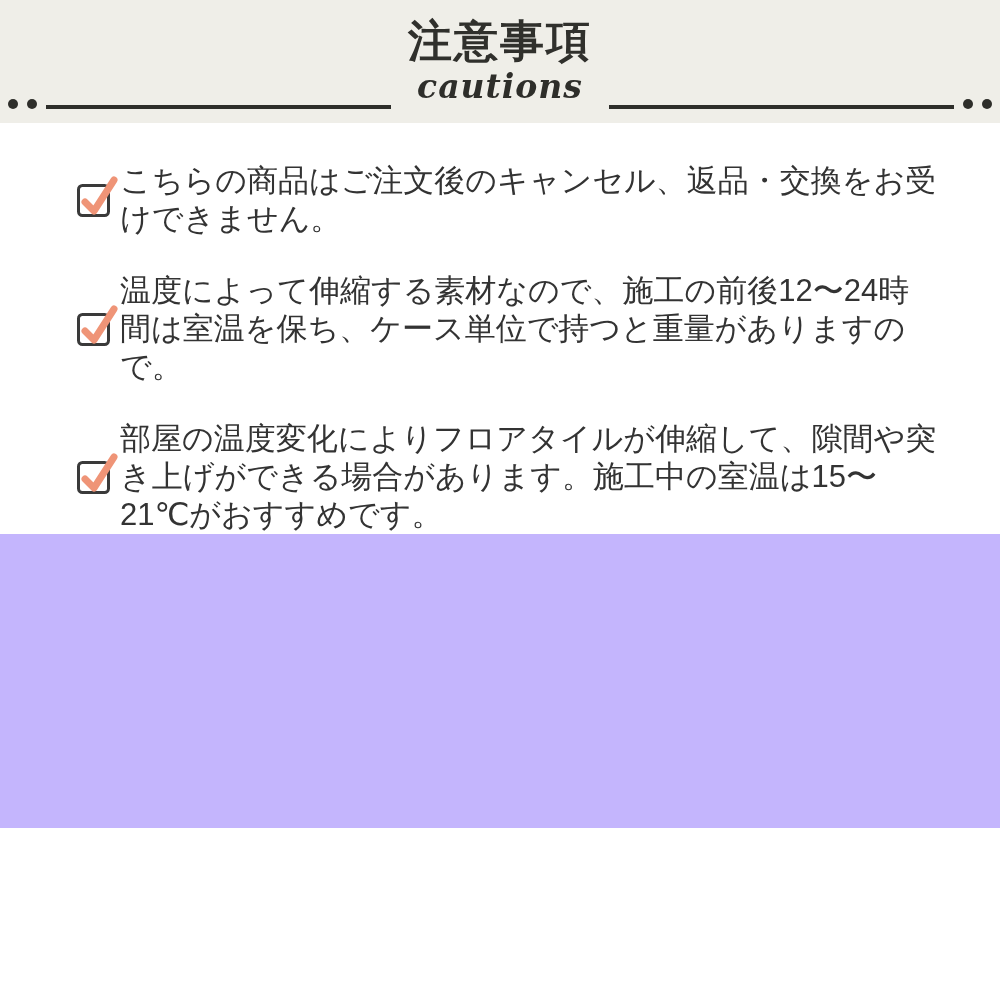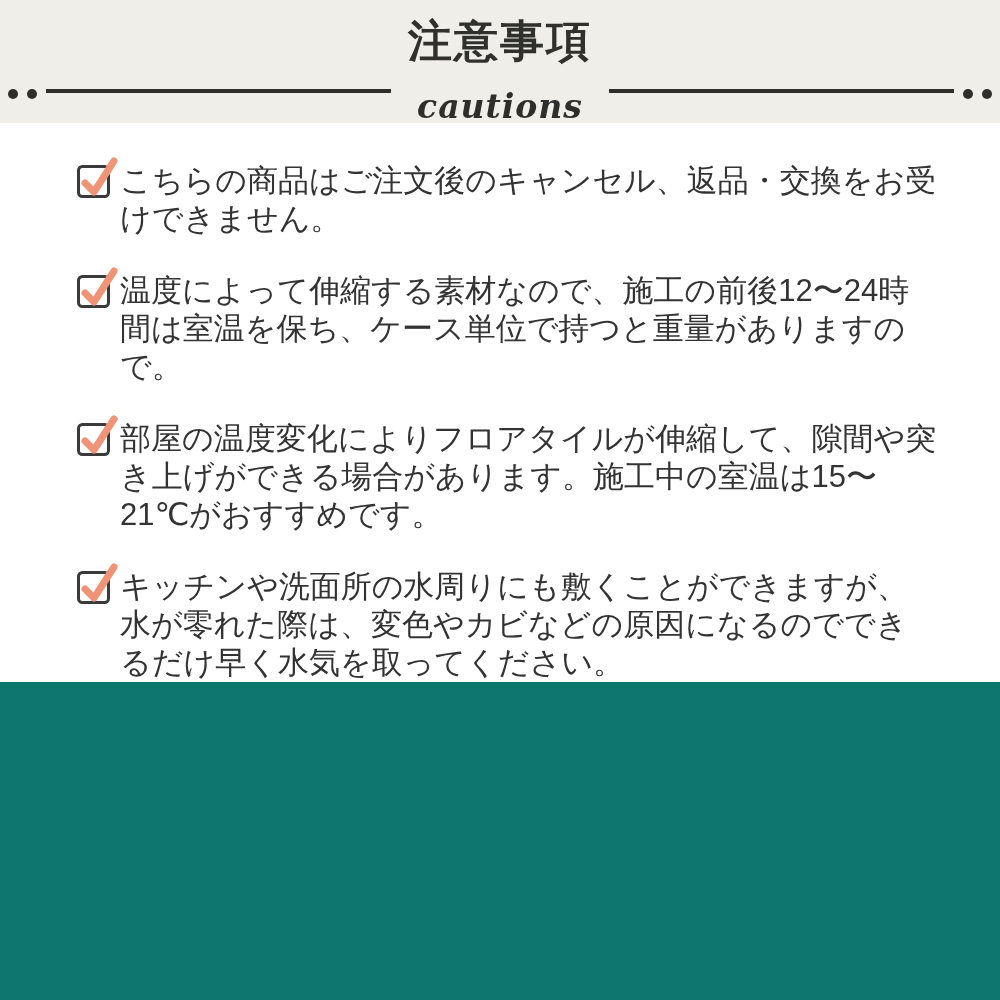--- a/index.html
+++ b/index.html
@@ -1,20 +1,20 @@
 <!DOCTYPE html>
 <html><head>
 <meta charset="utf-8">
 <style>
   html, body { margin: 0; padding: 0; }
   .page {
     position: relative;
     width: 1000px;
-    height: 1000px;
-    background: #0f766e;
+    height: 828px;
+    background: #c4b5fd;
     overflow: hidden;
     font-family: "Liberation Sans", "DejaVu Sans", sans-serif;
   }
 
   
   .header {
     position: relative;
     height: 123px;
     background: #efeee8;
     box-sizing: border-box;
@@ -26,24 +26,24 @@
     font-size: 44px;
     line-height: 48px;
     font-weight: bold;
     color: #30302c;
     letter-spacing: 2px;
   }
   .divider-row {
     position: absolute;
     left: 0;
     right: 0;
-    top: 89px;
+    top: 69px;
     height: 40px;
     display: flex;
-    align-items: flex-start;
+    align-items: flex-end;
   }
   .dots {
     display: flex;
     gap: 9px;
     flex: 0 0 auto;
   }
   .dots.left  { padding-left: 8px;  margin-right: 9px; }
   .dots.right { padding-right: 8px; margin-left: 9px; }
   .dot {
     width: 10px;
@@ -75,21 +75,21 @@
     padding: 39px 62px 0 74px;
     box-sizing: border-box;
   }
   .cautions-list {
     list-style: none;
     margin: 0;
     padding: 0;
   }
   .caution-item {
     display: flex;
-    align-items: flex-start;
+    align-items: center;
     margin-bottom: 34px;
   }
   .checkbox-icon {
     flex: 0 0 46px;
     width: 46px;
     height: 46px;
     margin-top: -8px;
   }
   .checkbox-icon svg { display: block; }
   .caution-text {
@@ -152,26 +152,17 @@
           <svg width="46" height="46" viewBox="0 0 46 46">
             <rect x="4.5" y="12.5" width="30" height="30" rx="4" fill="none" stroke="#3a3a3a" stroke-width="3"></rect>
             <path d="M11 29 L20 38 L40 7" fill="none" stroke="#ef9477" stroke-width="7" stroke-linecap="round" stroke-linejoin="round"></path>
           </svg>
         </span>
         <p class="caution-text">部屋の温度変化によりフロアタイルが伸縮して、隙間や突き上げができる場合があります。施工中の室温は15〜21℃がおすすめです。</p>
       </li>
 
 
 
-      <li class="caution-item">
-        <span class="checkbox-icon">
-          <svg width="46" height="46" viewBox="0 0 46 46">
-            <rect x="4.5" y="12.5" width="30" height="30" rx="4" fill="none" stroke="#3a3a3a" stroke-width="3"></rect>
-            <path d="M11 29 L20 38 L40 7" fill="none" stroke="#ef9477" stroke-width="7" stroke-linecap="round" stroke-linejoin="round"></path>
-          </svg>
-        </span>
-        <p class="caution-text">キッチンや洗面所の水周りにも敷くことができますが、水が零れた際は、変色やカビなどの原因になるのでできるだけ早く水気を取ってください。</p>
-      </li>
 
 
     </ul>
   </main>
 </div>
 
 </body></html>

